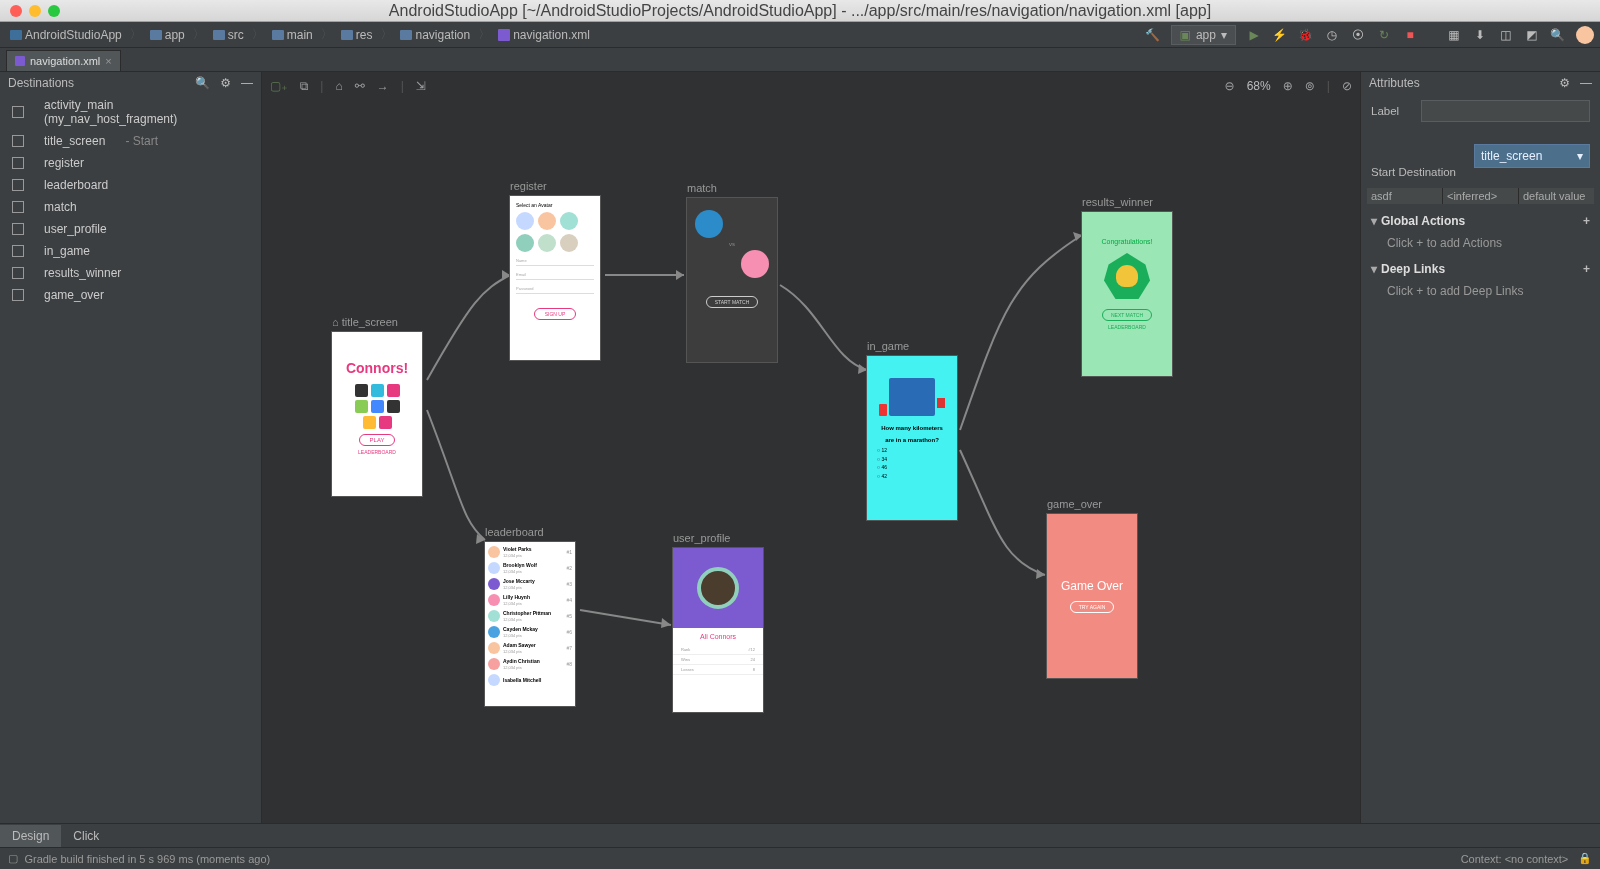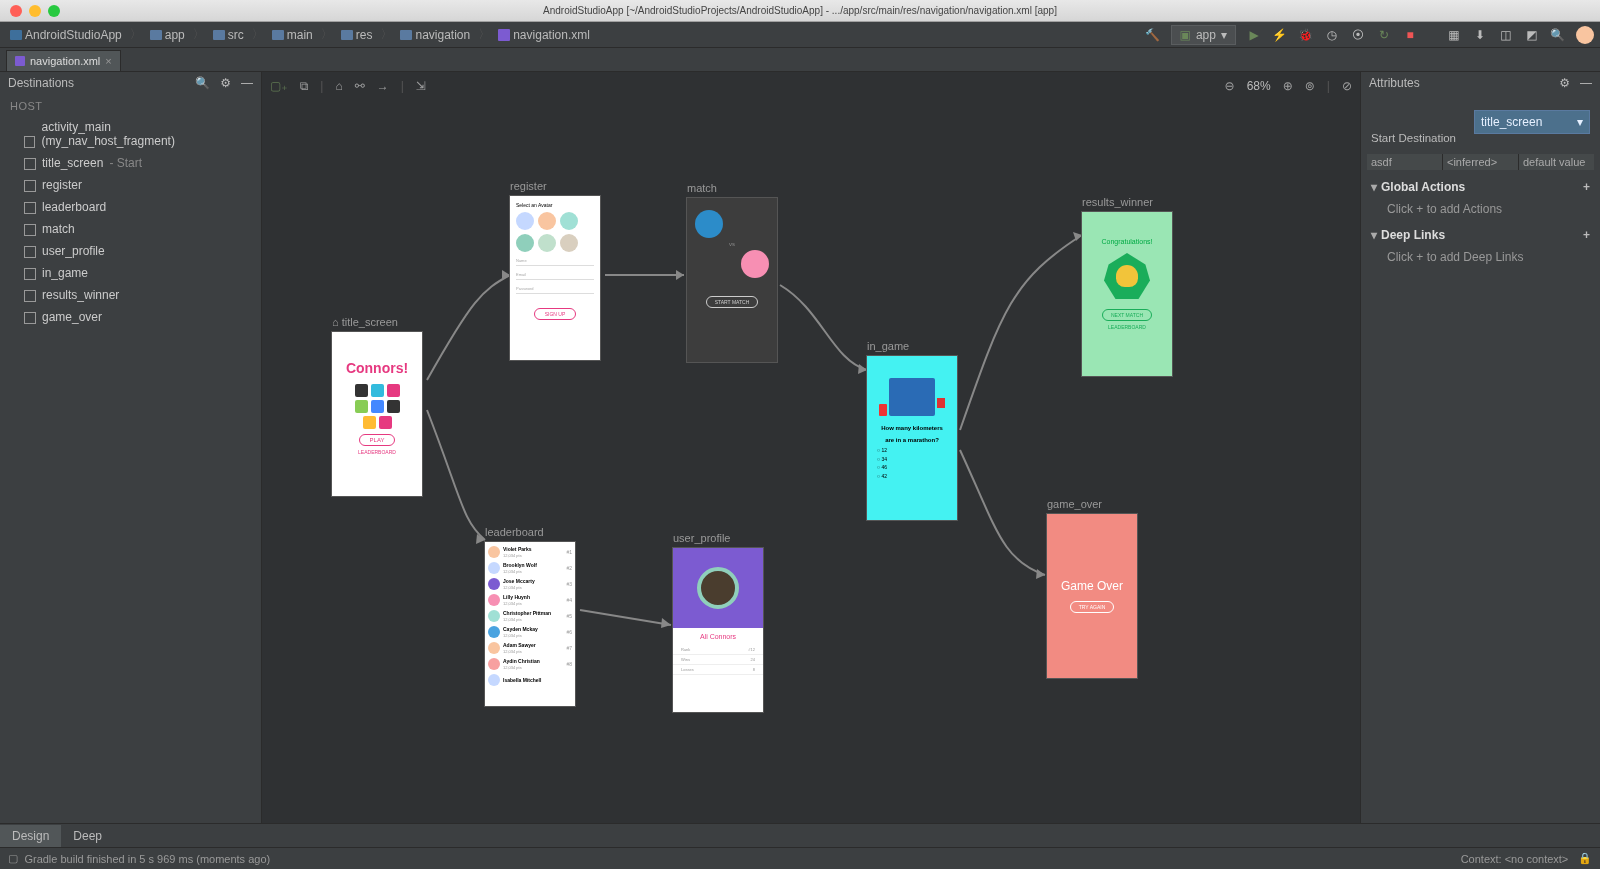--- a/index.html
+++ b/index.html
@@ -1,38 +1,38 @@
 <!DOCTYPE html>
 <html><head>
 <meta charset="utf-8">
 <style>
   * { margin:0; padding:0; box-sizing:border-box; }
   body { font-family: -apple-system, "Segoe UI", Arial, sans-serif; background:#3c3f41; color:#bbb; width:1600px; height:869px; overflow:hidden; font-size:12px; }
   .titlebar { height:22px; background:linear-gradient(#e8e8e8,#d6d6d6); display:flex; align-items:center; border-bottom:1px solid #a0a0a0; position:relative;}
   .traffic { display:flex; gap:7px; padding-left:10px; }
   .traffic span { width:12px; height:12px; border-radius:50%; display:inline-block; }
   .tl-red{background:#ff5f57;} .tl-yel{background:#ffbd2e;} .tl-grn{background:#28c940;}
-  .titlebar-title{ position:absolute; width:100%; text-align:center; color:#444; font-size:10px; pointer-events:none;}
+  .titlebar-title{ position:absolute; width:100%; text-align:center; color:#444; font-size:16px; pointer-events:none;}
   .toolbar { height:26px; background:#3c3f41; display:flex; align-items:center; border-bottom:1px solid #2b2b2b; padding:0 6px; justify-content:space-between;}
   .breadcrumbs { display:flex; align-items:center; gap:4px; }
   .crumb { display:flex; align-items:center; gap:3px; color:#bbb; font-size:12px; padding:2px 4px; cursor:pointer;}
   .toolbar-right{ display:flex; align-items:center; gap:10px;}
   .run-config{ background:#4b4e50; border:1px solid #5a5d5f; padding:2px 8px; display:flex; align-items:center; gap:5px; color:#bbb;}
   .toolbar-right .ico{ width:16px;height:16px;display:flex;align-items:center;justify-content:center;cursor:pointer;}
   .tabbar { height:24px; background:#3c3f41; display:flex; align-items:flex-end; border-bottom:1px solid #2b2b2b; padding-left:6px;}
   .filetab { background:#515658; border:1px solid #2b2b2b; border-bottom:none; padding:4px 8px; display:flex; align-items:center; gap:5px; font-size:11px; color:#ddd;}
   .filetab .close{ color:#999; cursor:pointer; }
   .main { display:flex; height:calc(100% - 22px - 26px - 24px - 24px - 22px); }
   
   .left-panel { width:262px; background:#3c3f41; border-right:1px solid #2b2b2b; display:flex; flex-direction:column;}
   .panel-header{ display:flex; align-items:center; justify-content:space-between; padding:4px 8px; color:#bbb; font-size:12px;}
   .panel-header .icons{ display:flex; gap:10px; }
   .panel-header .icons span{cursor:pointer;}
   .section-label{ color:#888; font-size:11px; padding:6px 10px 4px; letter-spacing:.5px;}
-  .tree-item{ padding:4px 24px; display:flex; align-items:flex-end; gap:6px; color:#ccc; cursor:pointer;}
+  .tree-item{ padding:4px 12px; display:flex; align-items:center; gap:20px; color:#ccc; cursor:pointer;}
   .tree-icon{ width:12px;height:12px; border:1px solid #999;}
   .tree-item .suffix{ color:#888; }
   
   .canvas-wrap{ flex:1; position:relative; background:#2f3133; display:flex; flex-direction:column;}
   .canvas-toolbar{ height:28px; display:flex; align-items:center; justify-content:space-between; padding:0 8px; color:#bbb; }
   .canvas-toolbar .group{ display:flex; gap:12px; align-items:center;}
   .canvas-toolbar .ico{ cursor:pointer; opacity:.8;}
   .canvas{ flex:1; position:relative; overflow:hidden; background:#2f3133;}
   .node{ position:absolute; }
   .node-label{ color:#999; font-size:11px; margin-bottom:4px; display:flex; align-items:center; gap:3px;}
@@ -203,21 +203,20 @@
 
   <div class="left-panel">
     <div class="panel-header">
       <span>Destinations</span>
       <div class="icons">
         <span>🔍</span>
         <span>⚙</span>
         <span>—</span>
       </div>
     </div>
-    <div class="section-label">HOST</div>
     <div class="tree-item">
       <span class="tree-icon"></span>
       <span>activity_main (my_nav_host_fragment)</span>
     </div>
     <div id="graph-list">
         <div class="tree-item">
           <span class="tree-icon"></span>
           <span>title_screen</span>
           <span class="suffix"> - Start</span>
         </div>
@@ -477,20 +476,24 @@
 
   <div class="right-panel">
     <div class="panel-header">
       <span>Attributes</span>
       <div class="icons">
         <span>⚙</span>
         <span>—</span>
       </div>
     </div>
     <div class="attr-row">
+      <label>Label</label>
+      <input class="attr-input" value="" style="">
+    </div>
+    <div class="attr-row">
       <label style="white-space:nowrap;overflow:hidden;margin-top:32px;">Start Destination</label>
       <div class="attr-select">
         <span>title_screen</span>
         <span>▾</span>
       </div>
     </div>
     <div class="attr-cols">
       <span>asdf</span>
         <span>&lt;inferred&gt;</span>
         <span>default value</span>
@@ -503,21 +506,21 @@
     <div class="attr-section">
         <span><span class="tri">▾</span><span>Deep Links</span></span>
         <span class="plus">+</span>
       </div>
     <div class="attr-sub">Click + to add Deep Links</div>
   </div>
 </div>
 
 <div class="bottom-tabs">
   <div class="bottom-tab active">Design</div>
-  <div class="bottom-tab">Deep</div>
+  <div class="bottom-tab">Click</div>
 </div>
 
 <div class="status-bar">
   <div style="display:flex;align-items:center;gap:6px;">
     <span>▢</span>
     <span>Gradle build finished in 5 s 969 ms (moments ago)</span>
   </div>
   <div class="right">
     <span>Context: &lt;no context&gt;</span>
     <span>🔒</span>

